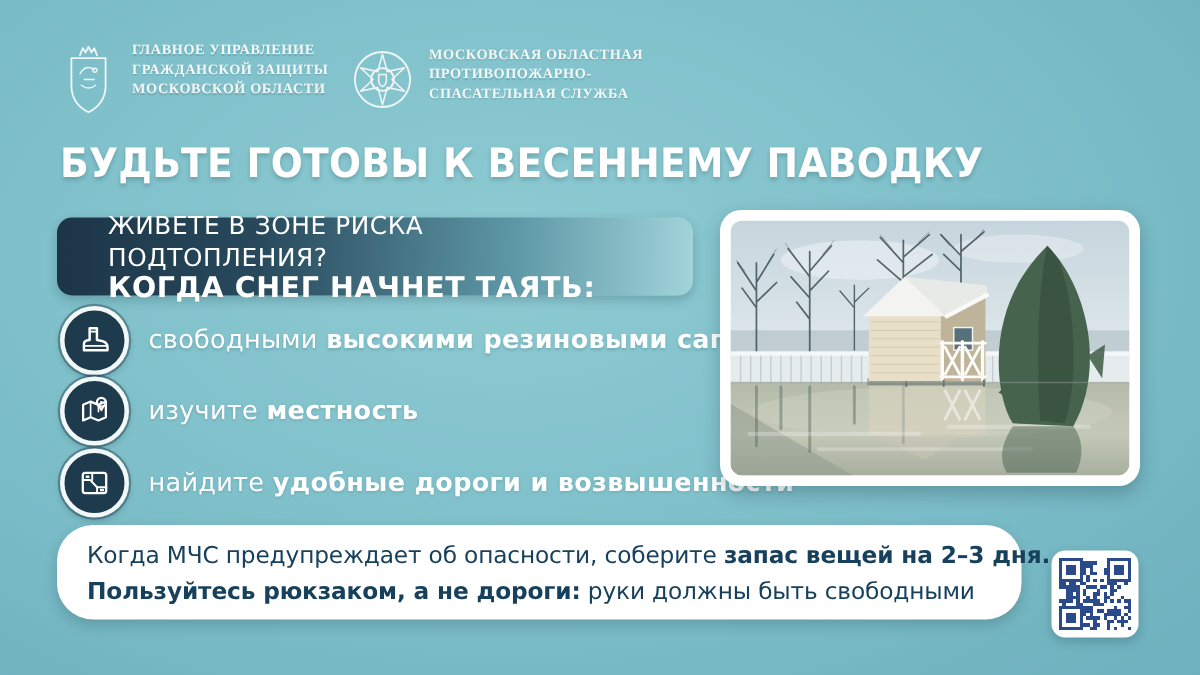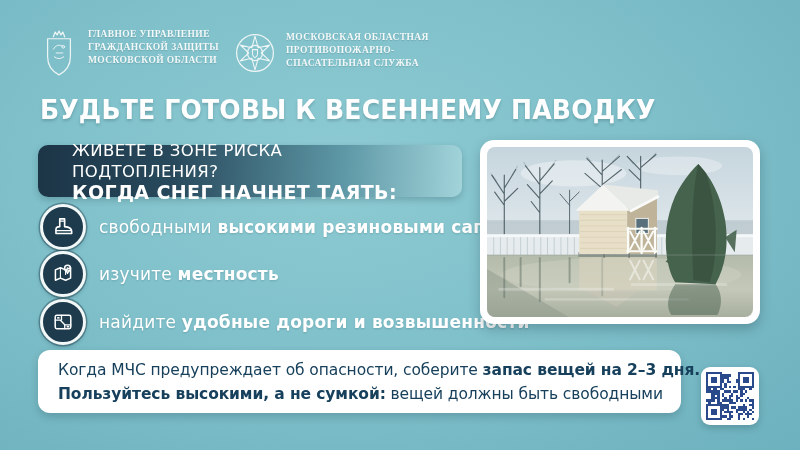--- a/index.html
+++ b/index.html
@@ -48,21 +48,21 @@
   
   .photo{
     position:absolute; left:480px; top:140px; width:280px; height:184px;
     background:#fff; border-radius:14px; box-sizing:border-box; padding:7px;
     box-shadow:0 5px 12px rgba(15,40,52,.25);
   }
   .photo svg{display:block; width:100%; height:100%; border-radius:8px;}
   
   .advice{
     position:absolute; left:38px; top:350px; width:643px; height:63px;
-    background:#fff; border-radius:12px; box-sizing:border-box; padding:8px 20px;
+    background:#fff; border-radius:24px; box-sizing:border-box; padding:8px 20px;
     box-shadow:0 4px 9px rgba(15,40,52,.20);
     color:#17405c; font-size:15.5px; line-height:24px; letter-spacing:-.1px;
     display:flex; flex-direction:column; justify-content:center; white-space:nowrap;
   }
   .advice b{font-weight:bold;}
   
   .qr{
     position:absolute; left:701px; top:367px; width:58px; height:58px;
     background:#fff; border-radius:9px; box-sizing:border-box; padding:5px;
     box-shadow:0 3px 7px rgba(15,40,52,.22);
@@ -256,21 +256,21 @@
       </g>
       <path d="M0 115h277" stroke="#8d9a93" stroke-width="1" opacity=".5"></path>
     </svg>
   </div>
 
   <div class="advice">
     <div>
       <span>Когда МЧС предупреждает об опасности, соберите </span><b>запас вещей на 2–3 дня.</b>
     </div>
     <div>
-      <b>Пользуйтесь высокими, а не сумкой:</b><span> вещей должны быть свободными</span>
+      <b>Пользуйтесь рюкзаком, а не дороги:</b><span> руки должны быть свободными</span>
     </div>
   </div>
 
   <div class="qr">
     <svg viewBox="0 0 21 21" shape-rendering="crispEdges" fill="#2b4a8c">
       <g>
         <path d="M0 0h7v7h-7z"></path>
           <path d="M1 1h5v5h-5z" fill="#fff"></path>
           <path d="M2 2h3v3h-3z"></path>
         <path d="M14 0h7v7h-7z"></path>

